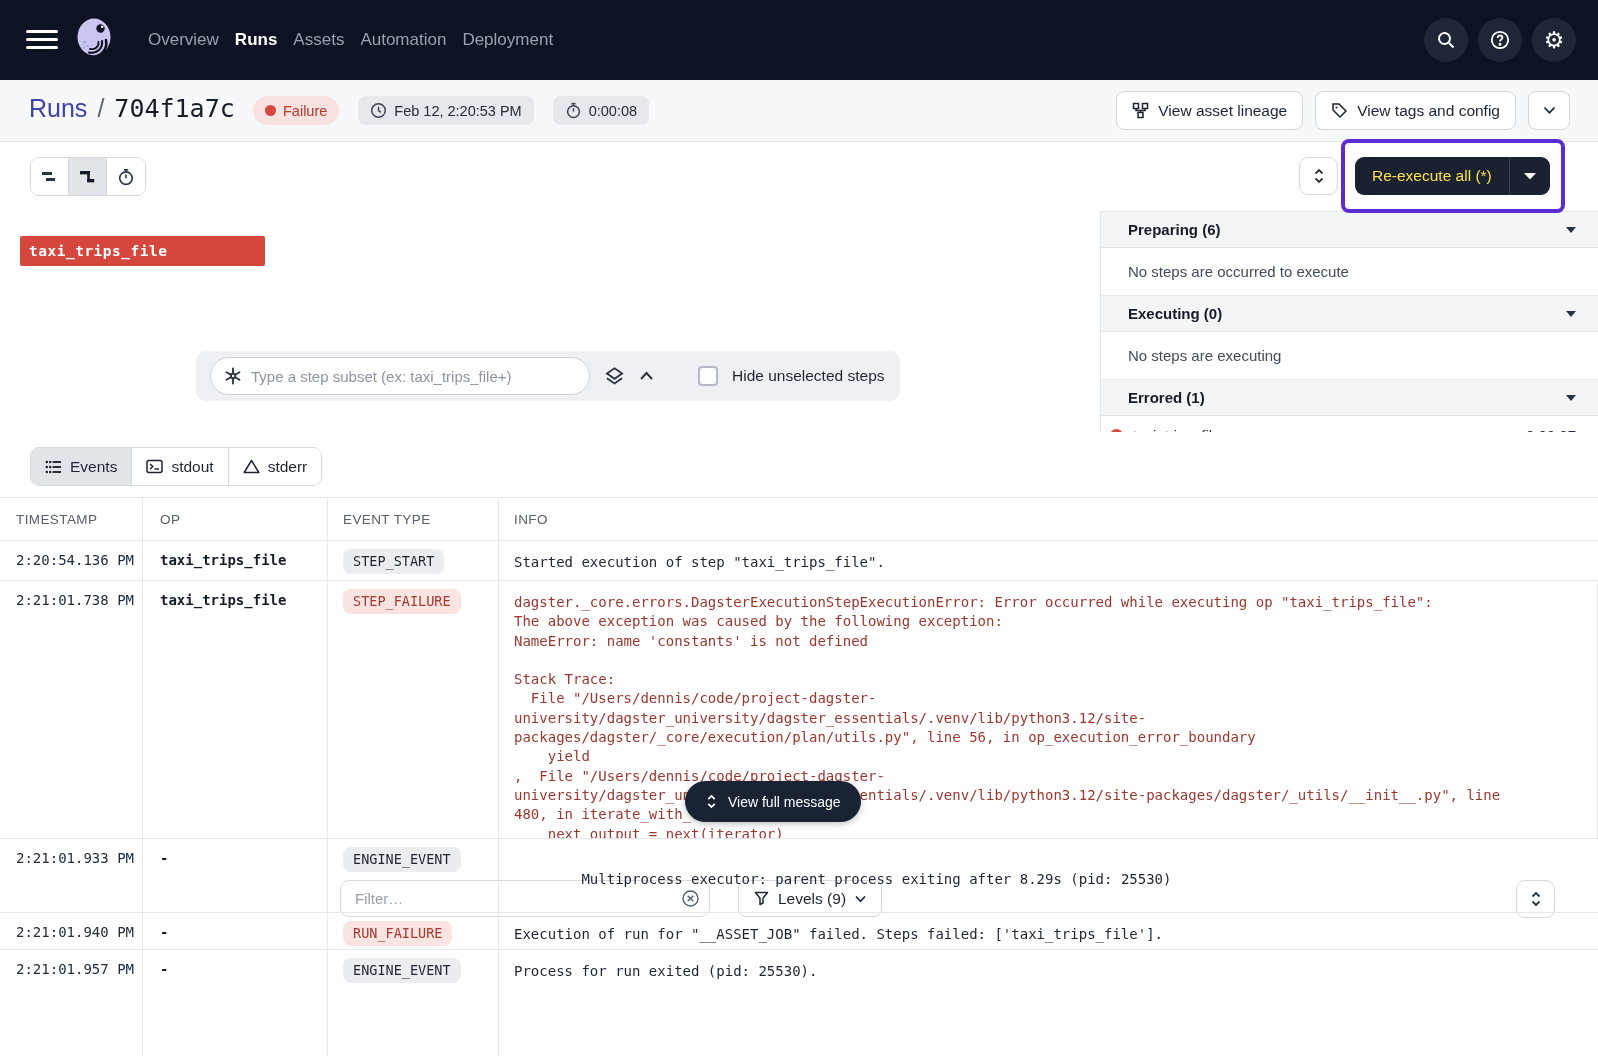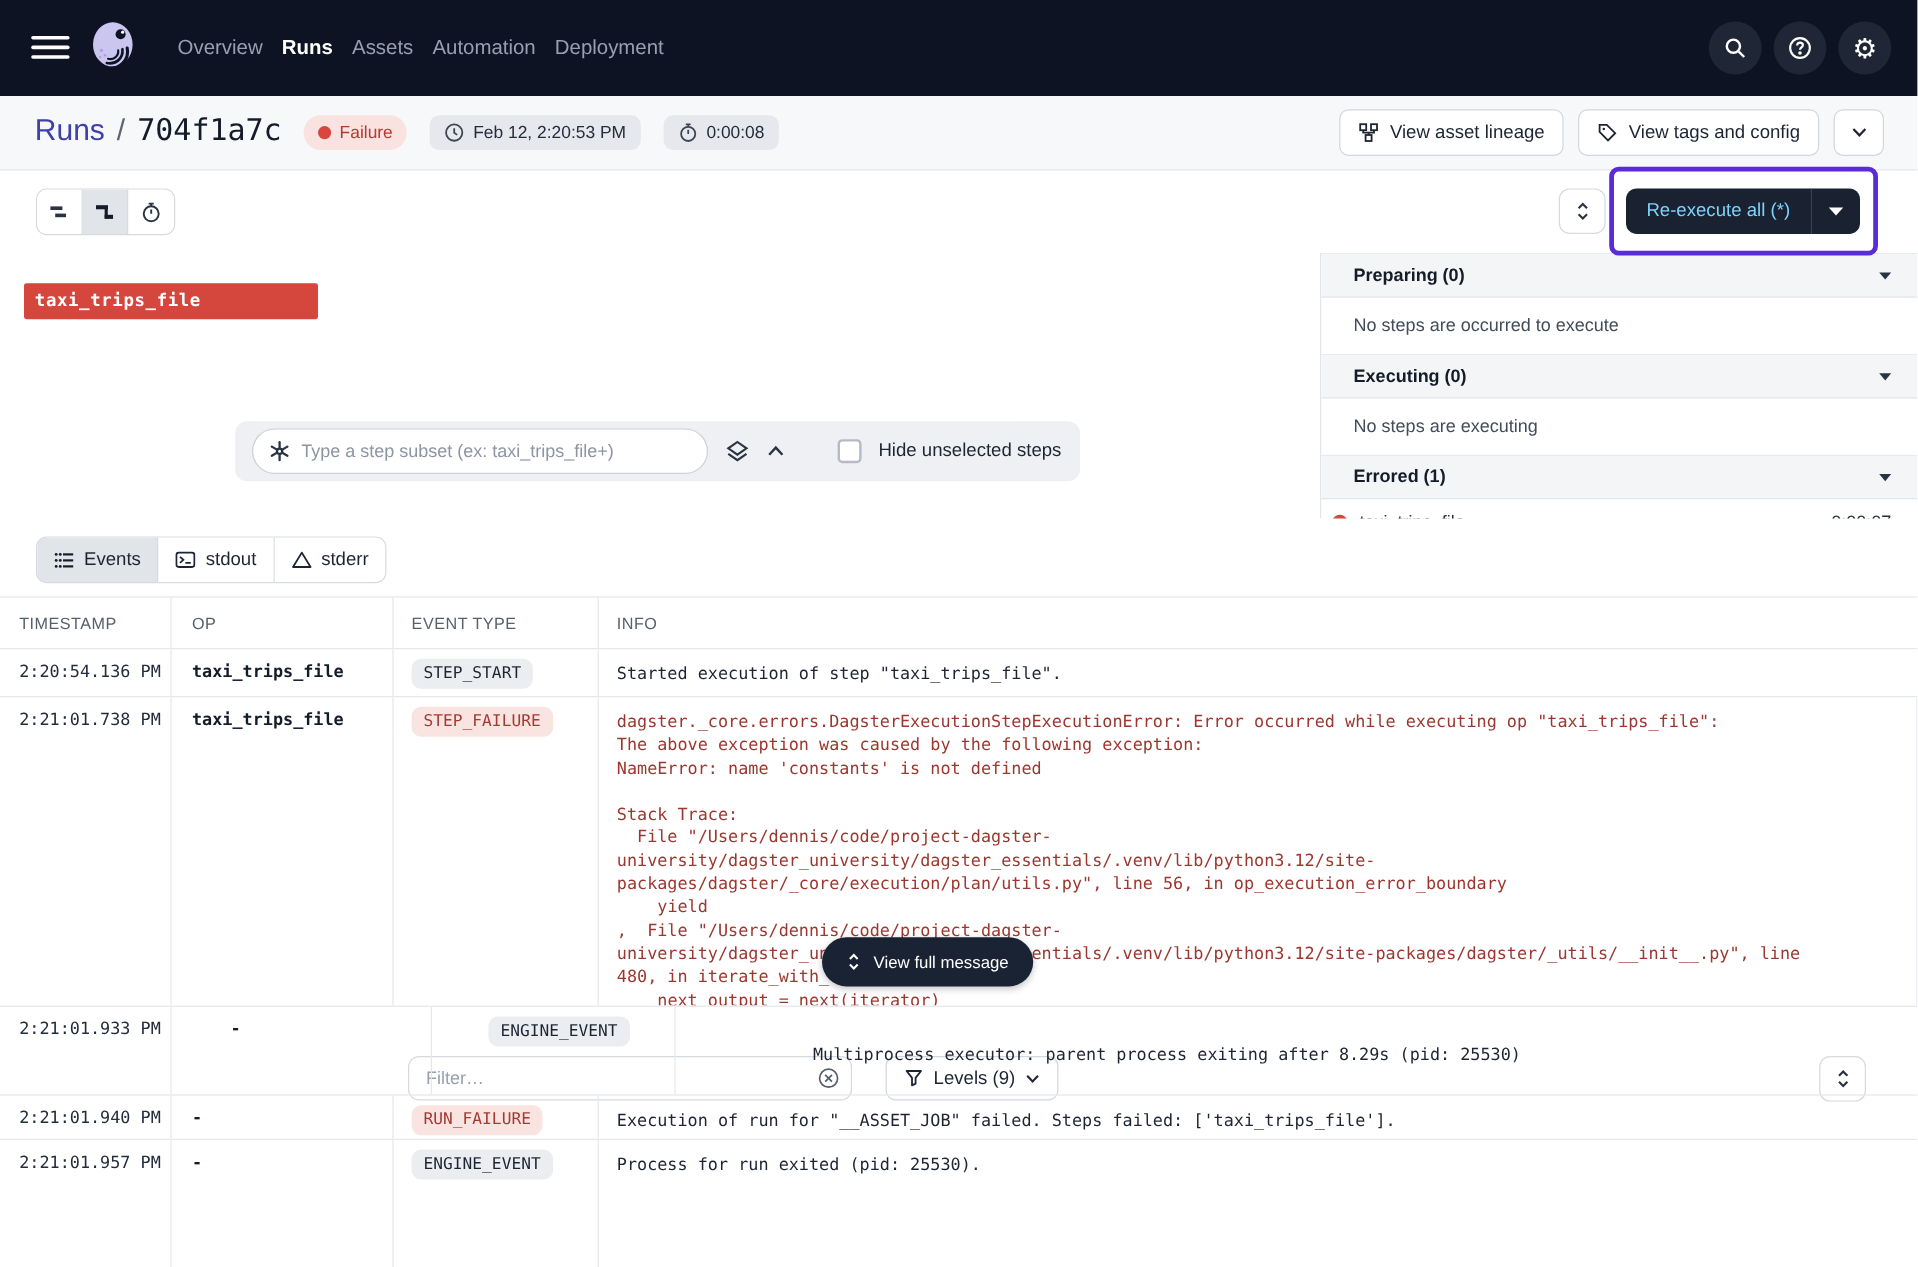--- a/index.html
+++ b/index.html
@@ -46,21 +46,21 @@
   .seg-btn:last-child { border-right:none; }
   .seg-btn.sel { background:#e1e4e9; }
   .viewmodes { left:30px; top:157px; }
   .expander-btn { position:absolute; width:39px; height:38px; background:#fff; border:1px solid #d6dade;
     border-radius:9px; display:flex; align-items:center; justify-content:center; cursor:pointer; }
   .exp1 { left:1299px; top:157px; }
   .purple-box { position:absolute; left:1341px; top:139px; width:224px; height:74px;
     border:4px solid #5b2bd5; border-radius:8px; z-index:40; pointer-events:none; }
   .reexec { position:absolute; left:1355px; top:157px; height:38px; display:flex; z-index:41;
     background:#1a2232; border-radius:9px; overflow:hidden; cursor:pointer; }
-  .reexec-main { display:flex; align-items:center; padding:0 17px; color:#7dd3fc; font-size:15.5px;
+  .reexec-main { display:flex; align-items:center; padding:0 17px; color:#fde047; font-size:15.5px;
     border-right:1px solid #39414f; }
   .reexec-caret { width:40px; display:flex; align-items:center; justify-content:center; }
 
   
   .gantt { position:absolute; top:211px; left:0; width:1100px; height:221px; background:#fff; overflow:hidden; }
   .step-box { position:absolute; left:20px; top:25px; width:245px; height:30px; background:#d5473d;
     border-radius:2px; color:#fff; font-size:14.5px; font-weight:bold; letter-spacing:.5px;
     display:flex; align-items:center; padding-left:9px; cursor:pointer; }
   .subset-bar { position:absolute; left:196px; top:140px; width:704px; height:50px; background:#eef0f3;
     border-radius:10px; display:flex; align-items:center; padding:0 14px; gap:14px; }
@@ -111,21 +111,21 @@
   .thead > div:nth-child(3) { padding-left:15px; }
   .thead > div:nth-child(4) { padding-left:15px; }
   .c-time { padding:11px 6px 0 16px; font-size:14px; color:#232d3c; }
   .c-op { padding:11px 6px 0 17px; font-size:14px; font-weight:bold; color:#141b29; }
   .c-type { padding:8px 6px 0 15px; }
   .c-info { padding:12px 10px 0 15px; font-size:14px; line-height:19.3px; color:#1d2433; white-space:pre-wrap; }
   .badge { display:inline-block; padding:4px 10px 5px; border-radius:8px; background:#ebedf0;
     font-size:13.5px; color:#1d2433; }
   .badge.err { background:#f9e4e2; color:#a53a31; }
   .c-info.err { color:#9c372f; }
-  .r1 { height:40px; } .r2 { height:258px; } .r3 { height:74px;gap:32px; } .r4 { height:37px; } .r5 { height:106px; border-bottom:none; }
+  .r1 { height:40px; } .r2 { height:258px; } .r3 { height:74px; } .r4 { height:37px; } .r5 { height:106px; border-bottom:none; }
   .viewfull { position:absolute; left:685px; top:200px; height:41px; background:#1a2333; border-radius:21px;
     display:flex; align-items:center; gap:10px; padding:0 20px; color:#fff; font-size:14px;
     cursor:pointer; z-index:5; box-shadow:0 2px 6px rgba(10,15,30,.25); }
 </style>
 </head>
 <body>
 
 <div id="app">
 
   <div class="topnav">
@@ -286,21 +286,21 @@
         <path d="M2 8 L7.5 2 L13 8"></path>
         </svg>
       <div style="width:16px;"></div>
       <div class="checkbox"></div>
       <span class="hide-label">Hide unselected steps</span>
     </div>
   </div>
 
   <div class="sidepanel">
     <div class="sp-head">
-      <b>Preparing (0)</b>
+      <b>Preparing (6)</b>
       <span class="caret-down"></span>
     </div>
     <div class="sp-empty">No steps are occurred to execute</div>
     <div class="sp-head">
       <b>Executing (0)</b>
       <span class="caret-down"></span>
     </div>
     <div class="sp-empty">No steps are executing</div>
     <div class="sp-head">
       <b>Errored (1)</b>

